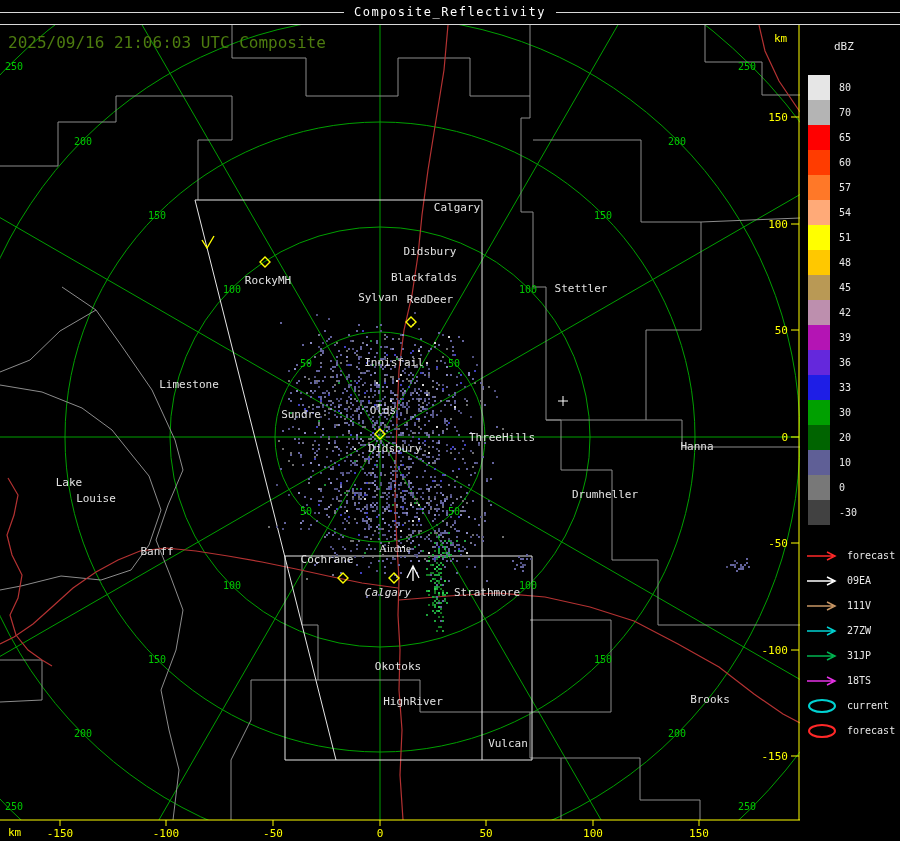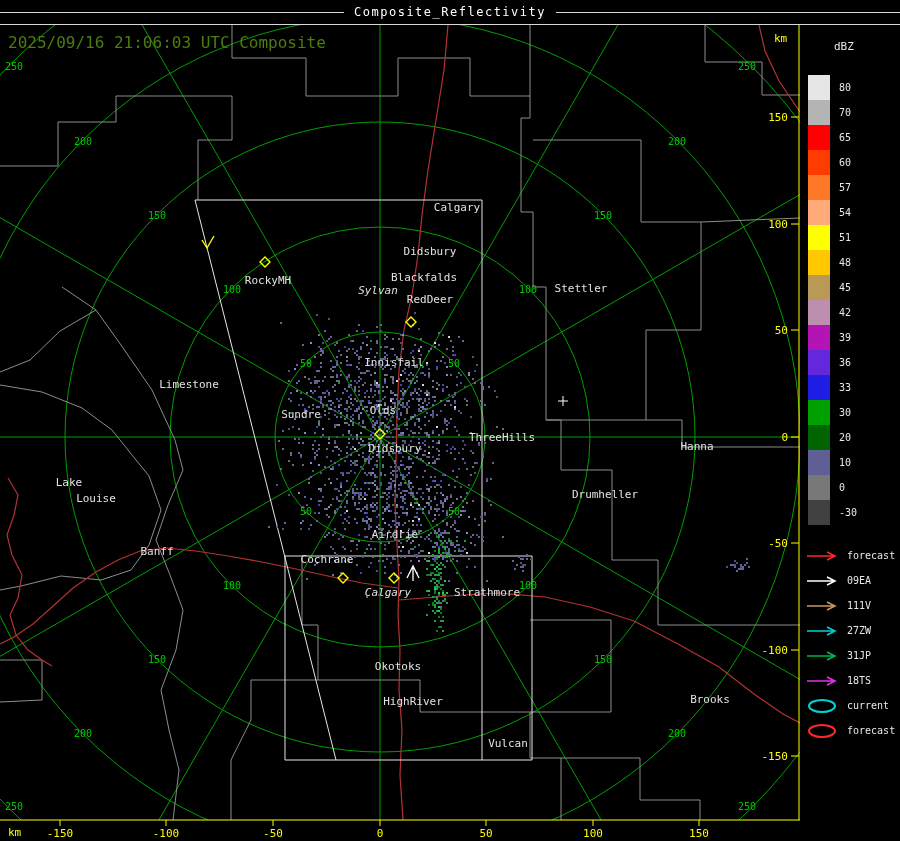--- a/index.html
+++ b/index.html
@@ -2002,35 +2002,35 @@
     <div class="maplabel rangelab" style="left: 454px; top: 511px;">50</div>
     <div class="maplabel rangelab" style="left: 528px; top: 585px;">100</div>
     <div class="maplabel rangelab" style="left: 603px; top: 659px;">150</div>
     <div class="maplabel rangelab" style="left: 677px; top: 733px;">200</div>
     <div class="maplabel rangelab" style="left: 747px; top: 806px;">250</div>
   </div>
 <div id="city-layer" class="layer">
     <div class="maplabel city" style="left: 457px; top: 207px;">Calgary</div>
     <div class="maplabel city" style="left: 430px; top: 251px;">Didsbury</div>
     <div class="maplabel city" style="left: 424px; top: 277px;">Blackfalds</div>
-    <div class="maplabel city" style="left: 378px; top: 290px; font-style: italic;">Sylvan</div>
+    <div class="maplabel city" style="left: 378px; top: 297px;">Sylvan</div>
     <div class="maplabel city" style="left: 430px; top: 299px;">RedDeer</div>
     <div class="maplabel city" style="left: 581px; top: 288px;">Stettler</div>
     <div class="maplabel city" style="left: 268px; top: 280px;">RockyMH</div>
     <div class="maplabel city" style="left: 394px; top: 362px;">Innisfail</div>
     <div class="maplabel city" style="left: 189px; top: 384px;">Limestone</div>
     <div class="maplabel city" style="left: 301px; top: 414px;">Sundre</div>
     <div class="maplabel city" style="left: 379px; top: 410px; padding-left: 8px;">Olds</div>
     <div class="maplabel city" style="left: 502px; top: 437px;">ThreeHills</div>
     <div class="maplabel city" style="left: 395px; top: 448px;">Didsbury</div>
     <div class="maplabel city" style="left: 697px; top: 446px;">Hanna</div>
     <div class="maplabel city" style="left: 581px; top: 494px; padding-left: 48px;">Drumheller</div>
     <div class="maplabel city" style="left: 69px; top: 482px;">Lake</div>
     <div class="maplabel city" style="left: 72px; top: 498px; margin-left: 24px;">Louise</div>
-    <div class="maplabel city" style="left: 395px; top: 534px;">Airdrie</div>
+    <div class="maplabel city" style="left: 395px; top: 548px; font-family: Liberation Serif, serif;">Airdrie</div>
     <div class="maplabel city" style="left: 157px; top: 551px;">Banff</div>
     <div class="maplabel city" style="left: 327px; top: 559px;">Cochrane</div>
     <div class="maplabel city" style="left: 388px; top: 592px; font-style: italic;">Calgary</div>
     <div class="maplabel city" style="left: 487px; top: 592px;">Strathmore</div>
     <div class="maplabel city" style="left: 398px; top: 666px;">Okotoks</div>
     <div class="maplabel city" style="left: 413px; top: 701px;">HighRiver</div>
     <div class="maplabel city" style="left: 710px; top: 699px;">Brooks</div>
     <div class="maplabel city" style="left: 508px; top: 743px;">Vulcan</div>
   </div>
 <div id="raxis-layer" class="layer">

